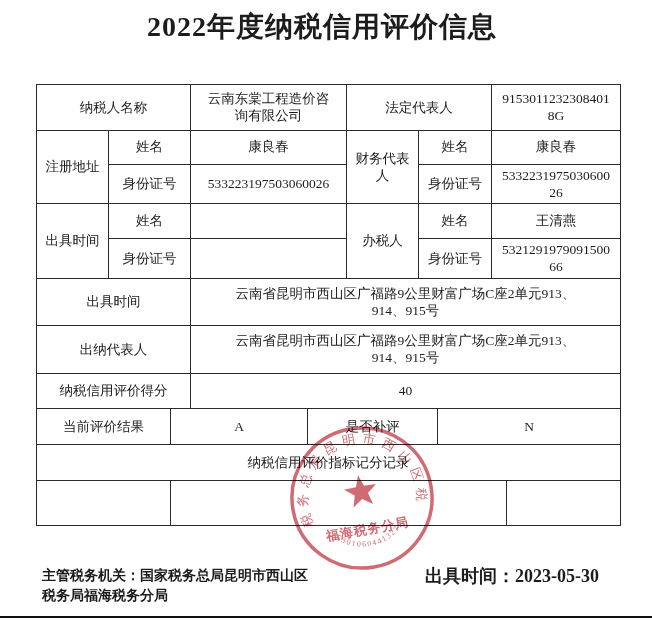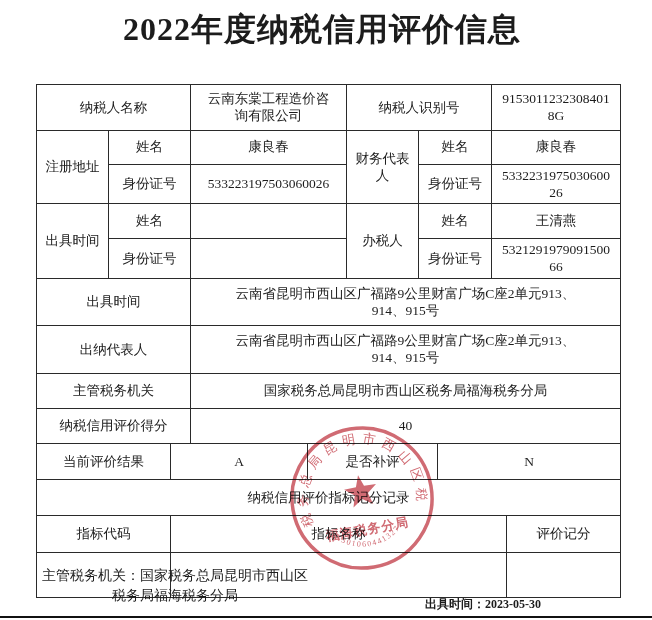--- a/index.html
+++ b/index.html
@@ -5,21 +5,21 @@
   :root { --seal-color:#c64a54; --ink:#1c1c1c; --line:#2a2a2a; }
   * { box-sizing: border-box; }
   html,body { margin:0; padding:0; }
   body {
     width:652px; height:620px; position:relative; overflow:hidden;
     background:#ffffff; color:var(--ink);
     font-family:"Liberation Serif","DejaVu Serif",serif;
   }
   .doc-title {
     position:absolute; top:8px; left:0; width:644px;
-    text-align:center; font-size:32px; font-weight:bold; letter-spacing:1px;
+    text-align:center; font-size:28px; font-weight:bold; letter-spacing:1px;
   }
   .tbl-wrap { position:absolute; left:36px; top:84px; width:584px; }
   table { width:584px; border-collapse:collapse; table-layout:fixed; margin-top:-1px; }
   table:first-child { margin-top:0; }
   td {
     border:1px solid var(--line);
     text-align:center; vertical-align:middle;
     font-size:13.5px; line-height:1.28; padding:2px 8px;
     overflow:hidden;
   }
@@ -34,25 +34,25 @@
     opacity:.82; mix-blend-mode:multiply; pointer-events:none;
   }
   .seal-stroke { stroke:var(--seal-color); fill:none; }
   .seal-fill   { fill:var(--seal-color); }
   .seal text   { fill:var(--seal-color); font-family:"Liberation Serif","DejaVu Serif",serif; }
   .ring-text   { font-size:13px; letter-spacing:6px; }
   .center-text { font-size:13px; letter-spacing:1px; font-weight:bold; }
   .code-text   { font-size:8px; letter-spacing:1.5px; }
   .footer-left {
     position:absolute; left:42px; top:566px; width:266px;
-    text-align:center; font-size:14px; font-weight:normal; line-height:1.45;
+    font-size:14px; font-weight:bold; line-height:1.45;
   }
   .footer-right {
-    position:absolute; left:425px; top:596px;
-    font-size:12px; font-weight:bold;
+    position:absolute; left:425px; top:564px;
+    font-size:18px; font-weight:bold;
   }
   .bottom-rule {
     position:absolute; left:0; top:616px; width:652px; height:2px;
     background:#111;
   }
 </style>
 </head>
 <body>
 
 <div class="doc-title">2022年度纳税信用评价信息</div>
@@ -63,21 +63,21 @@
     <colgroup>
         <col style="width:154px">
         <col style="width:156px">
         <col style="width:145px">
         <col style="width:129px">
       </colgroup>
     <tbody>
         <tr class="h39">
       <td>纳税人名称</td>
       <td class="wrap-co">云南东棠工程造价咨询有限公司</td>
-      <td>纳税人识别号</td>
+      <td>法定代表人</td>
       <td class="idnum">91530112323084018G</td>
     </tr>
   </tbody>
     </table>
 
   <table>
     <colgroup>
         <col style="width:72px">
         <col style="width:82px">
         <col style="width:156px">
@@ -125,24 +125,20 @@
     <tbody>
         <tr class="h38">
       <td>出具时间</td>
       <td class="addr">云南省昆明市西山区广福路9公里财富广场C座2单元913、914、915号</td>
     </tr>
     <tr class="h35">
       <td>出纳代表人</td>
       <td class="addr">云南省昆明市西山区广福路9公里财富广场C座2单元913、914、915号</td>
     </tr>
     <tr class="h35">
-      <td>主管税务机关</td>
-      <td>国家税务总局昆明市西山区税务局福海税务分局</td>
-    </tr>
-    <tr class="h35">
       <td>纳税信用评价得分</td>
       <td>40</td>
     </tr>
   </tbody>
     </table>
 
   <table>
     <colgroup>
         <col style="width:134px">
         <col style="width:137px">
@@ -170,25 +166,20 @@
   </tbody>
     </table>
 
   <table>
     <colgroup>
         <col style="width:134px">
         <col style="width:336px">
         <col style="width:114px">
       </colgroup>
     <tbody>
-        <tr class="h37">
-      <td>指标代码</td>
-      <td>指标名称</td>
-      <td>评价记分</td>
-    </tr>
     <tr class="h45">
       <td></td>
       <td></td>
       <td></td>
     </tr>
   </tbody>
     </table>
 </div>
 
 <svg class="seal" viewBox="0 0 160 160">

